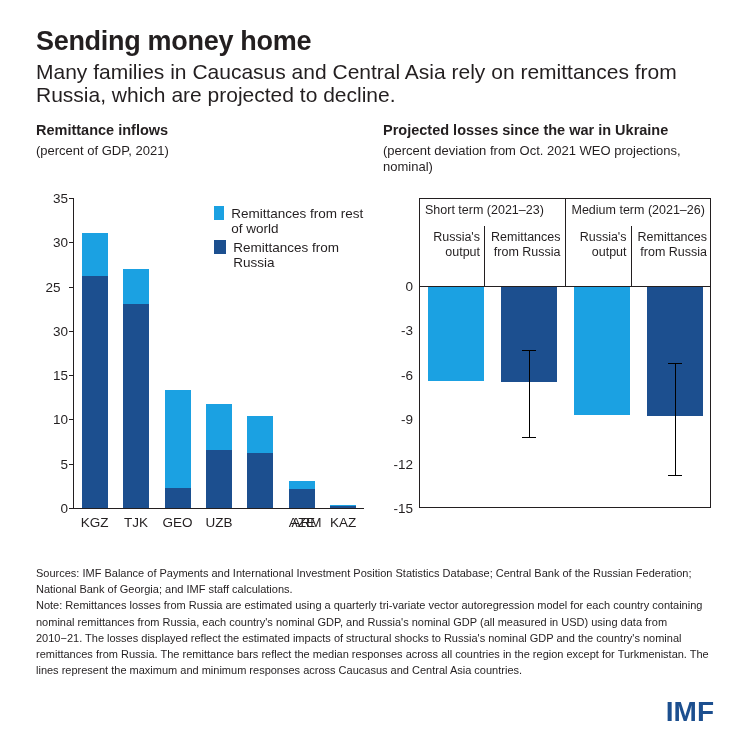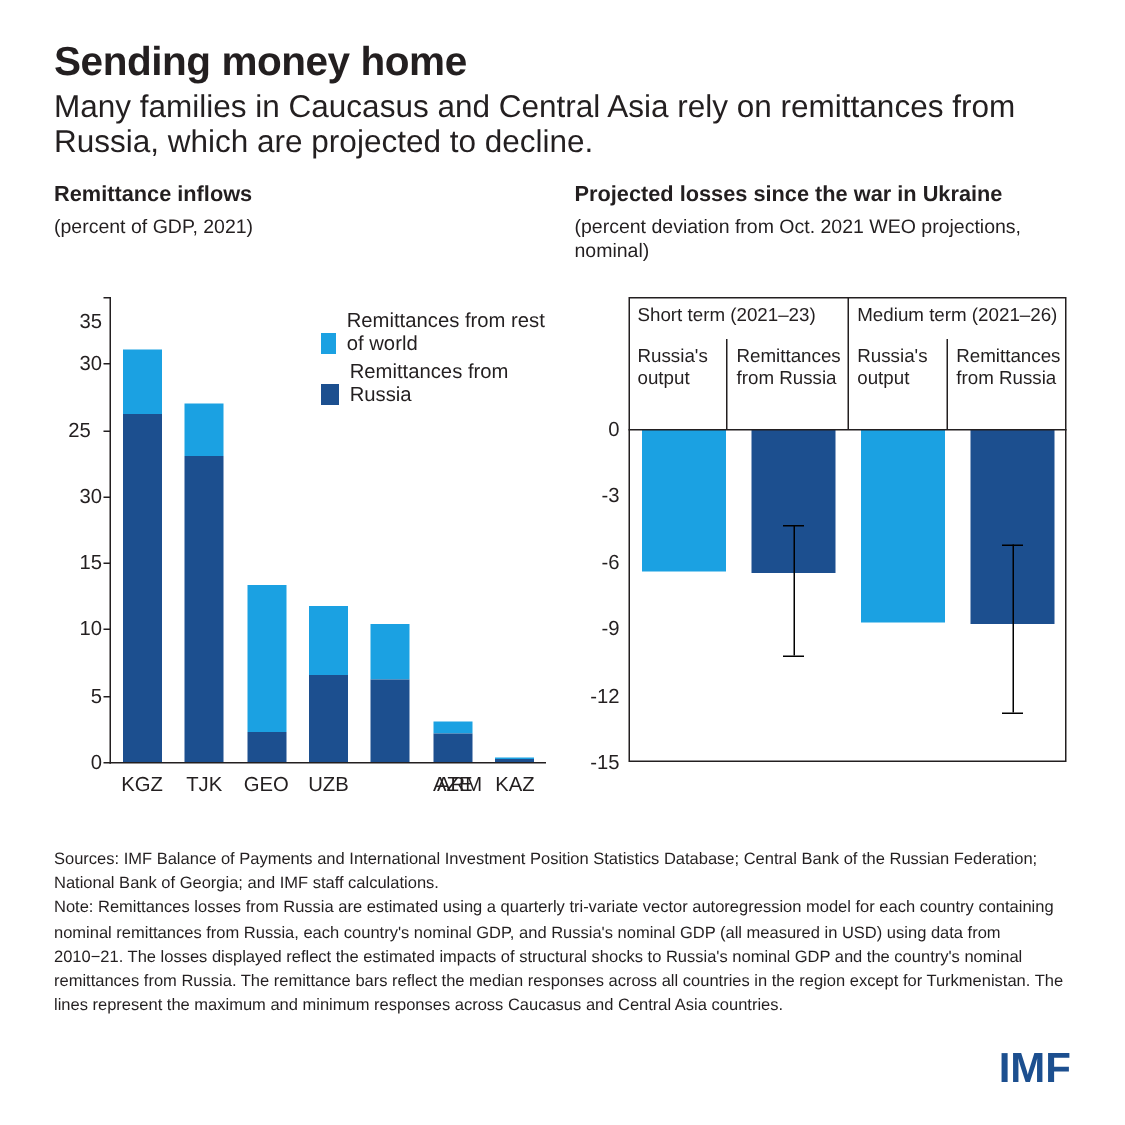--- a/index.html
+++ b/index.html
@@ -61,21 +61,21 @@
     position:absolute; bottom:-22px; width:60px; text-align:center;
     font-size:13.5px;
   }
   .tickmark {
     position:absolute; left:-5px; width:5px; height:1px; background:#231f20;
   }
 
   .legend {
     position:absolute; left:140px; top:8px; font-size:13.5px;
   }
-  .legend .row { display:flex; align-items:flex-end; margin-bottom:4px; }
+  .legend .row { display:flex; align-items:flex-start; margin-bottom:4px; }
   .legend .sw { width:14px; height:14px; margin-right:7px; }
   .sw-rest { background:#1ba1e2; }
   .sw-rus  { background:#1c4f8f; }
 
   
   #rightChart {
     position:absolute; left:383px; top:190px; width:340px; height:350px;
   }
   #rightPlot {
     position:absolute; left:36px; top:8px; width:292px; height:310px;
@@ -93,21 +93,21 @@
     border-right:1px solid #231f20;
     position:relative;
   }
   .hdr-group:last-child { border-right:none; }
   .hdr-group-label {
     position:absolute; top:5px; left:6px;
     font-size:12.5px;
   }
   .hdr-cols {
     position:absolute; left:0; top:28px; width:100%; height:60px;
-    display:flex; box-sizing:border-box;
+    display:flex; box-sizing:border-box;text-align:right;
   }
   .hdr-col {
     flex:1; box-sizing:border-box;
     border-right:1px solid #231f20;
     padding:4px 4px 0 6px;
     font-size:12.5px; line-height:15px;
   }
   .hdr-col:last-child { border-right:none; }
 
   .zeroline {
@@ -158,21 +158,21 @@
 
   <div id="leftChart">
     <div id="leftYAxis">
         <div class="axisY-label" style="top: 318px; right: 298px;">0</div>
         <div class="axisY-label" style="top: 273.714px; right: 298px;">5</div>
         <div class="axisY-label" style="top: 229.429px; right: 298px;">10</div>
         <div class="axisY-label" style="top: 185.143px; right: 298px;">15</div>
         <div class="axisY-label" style="top: 140.857px; right: 298px;">30</div>
         <div class="axisY-label" style="top: 96.5714px; right: 298px; text-align: center;">25</div>
         <div class="axisY-label" style="top: 52.2857px; right: 298px;">30</div>
-        <div class="axisY-label" style="top: 24px; right: 298px;">35</div>
+        <div class="axisY-label" style="top: 8px; right: 298px;">35</div>
       </div>
     <div id="leftPlot">
       <div class="bars" id="leftBars">
           <div class="barwrap">
             <div class="seg-rest" style="height: 43.4px;"></div>
             <div class="seg-rus" style="height: 232.057px;"></div>
             <div class="xtick" style="left: -17px;">KGZ</div>
           </div>
           <div class="barwrap">
             <div class="seg-rest" style="height: 35.4286px;"></div>

